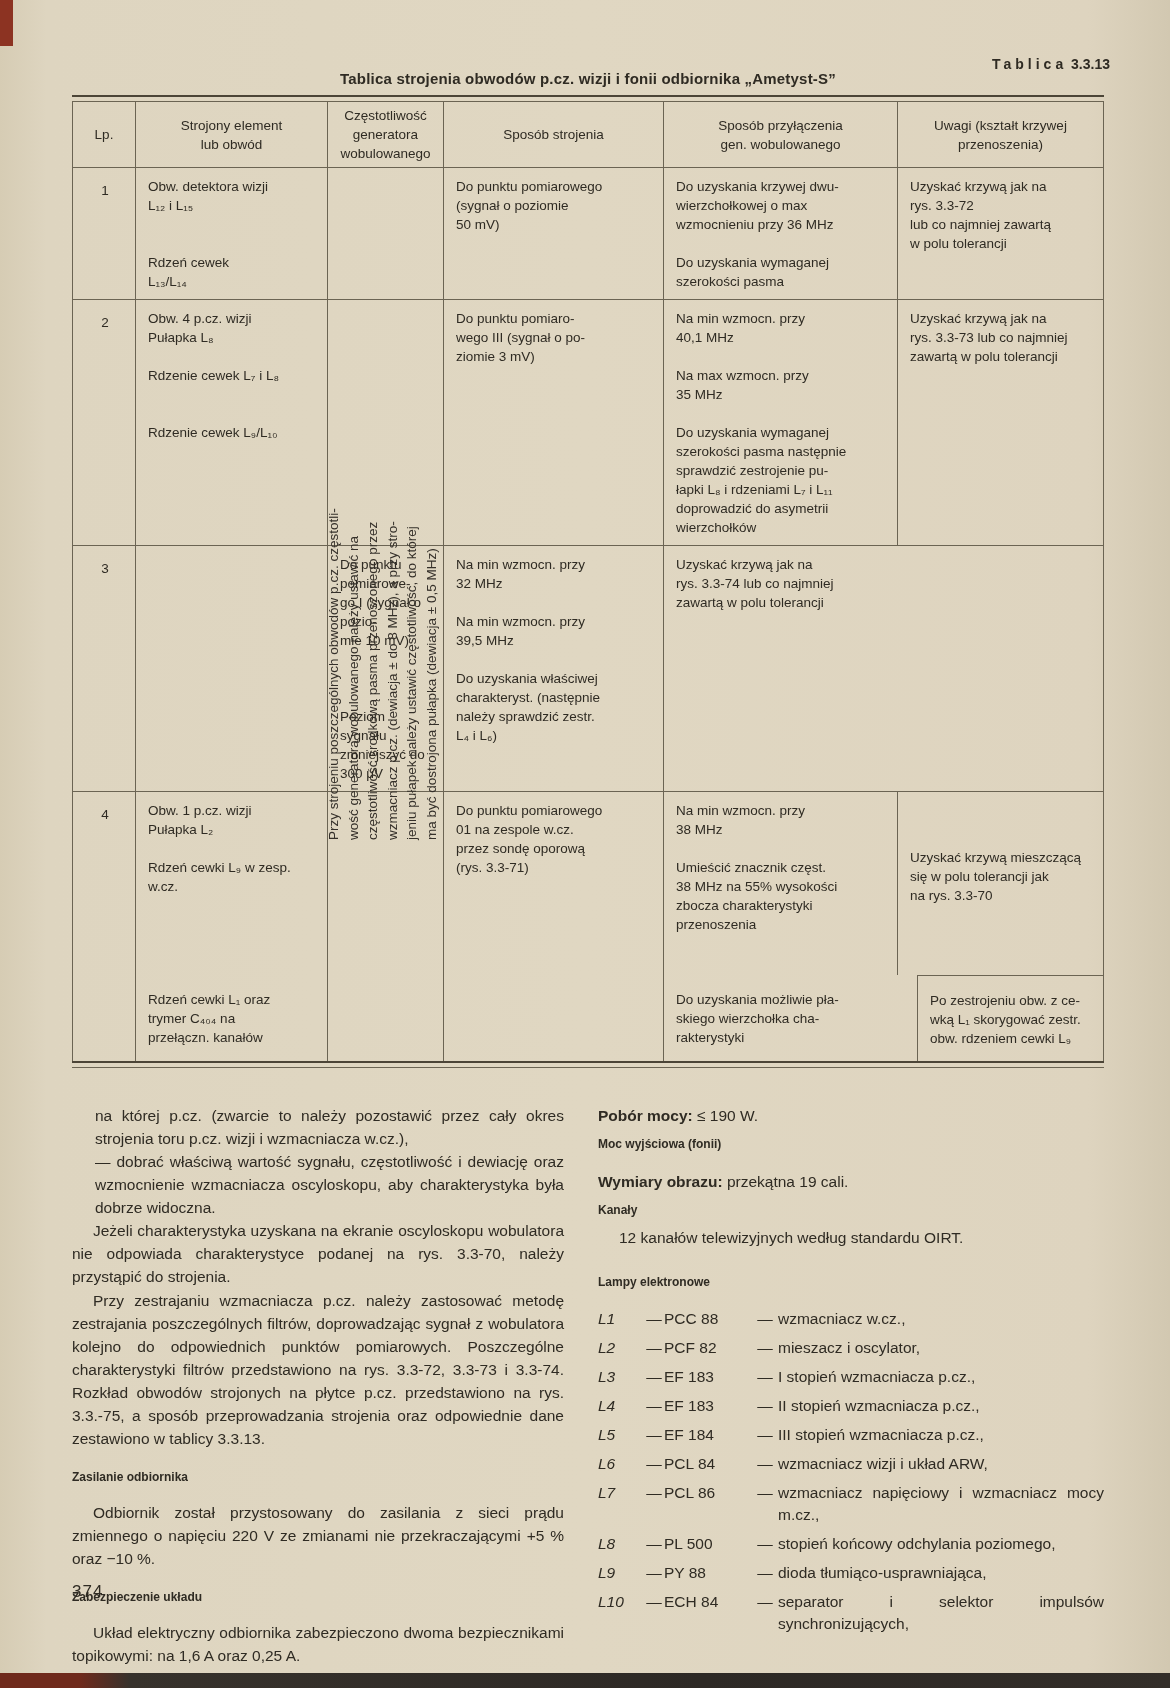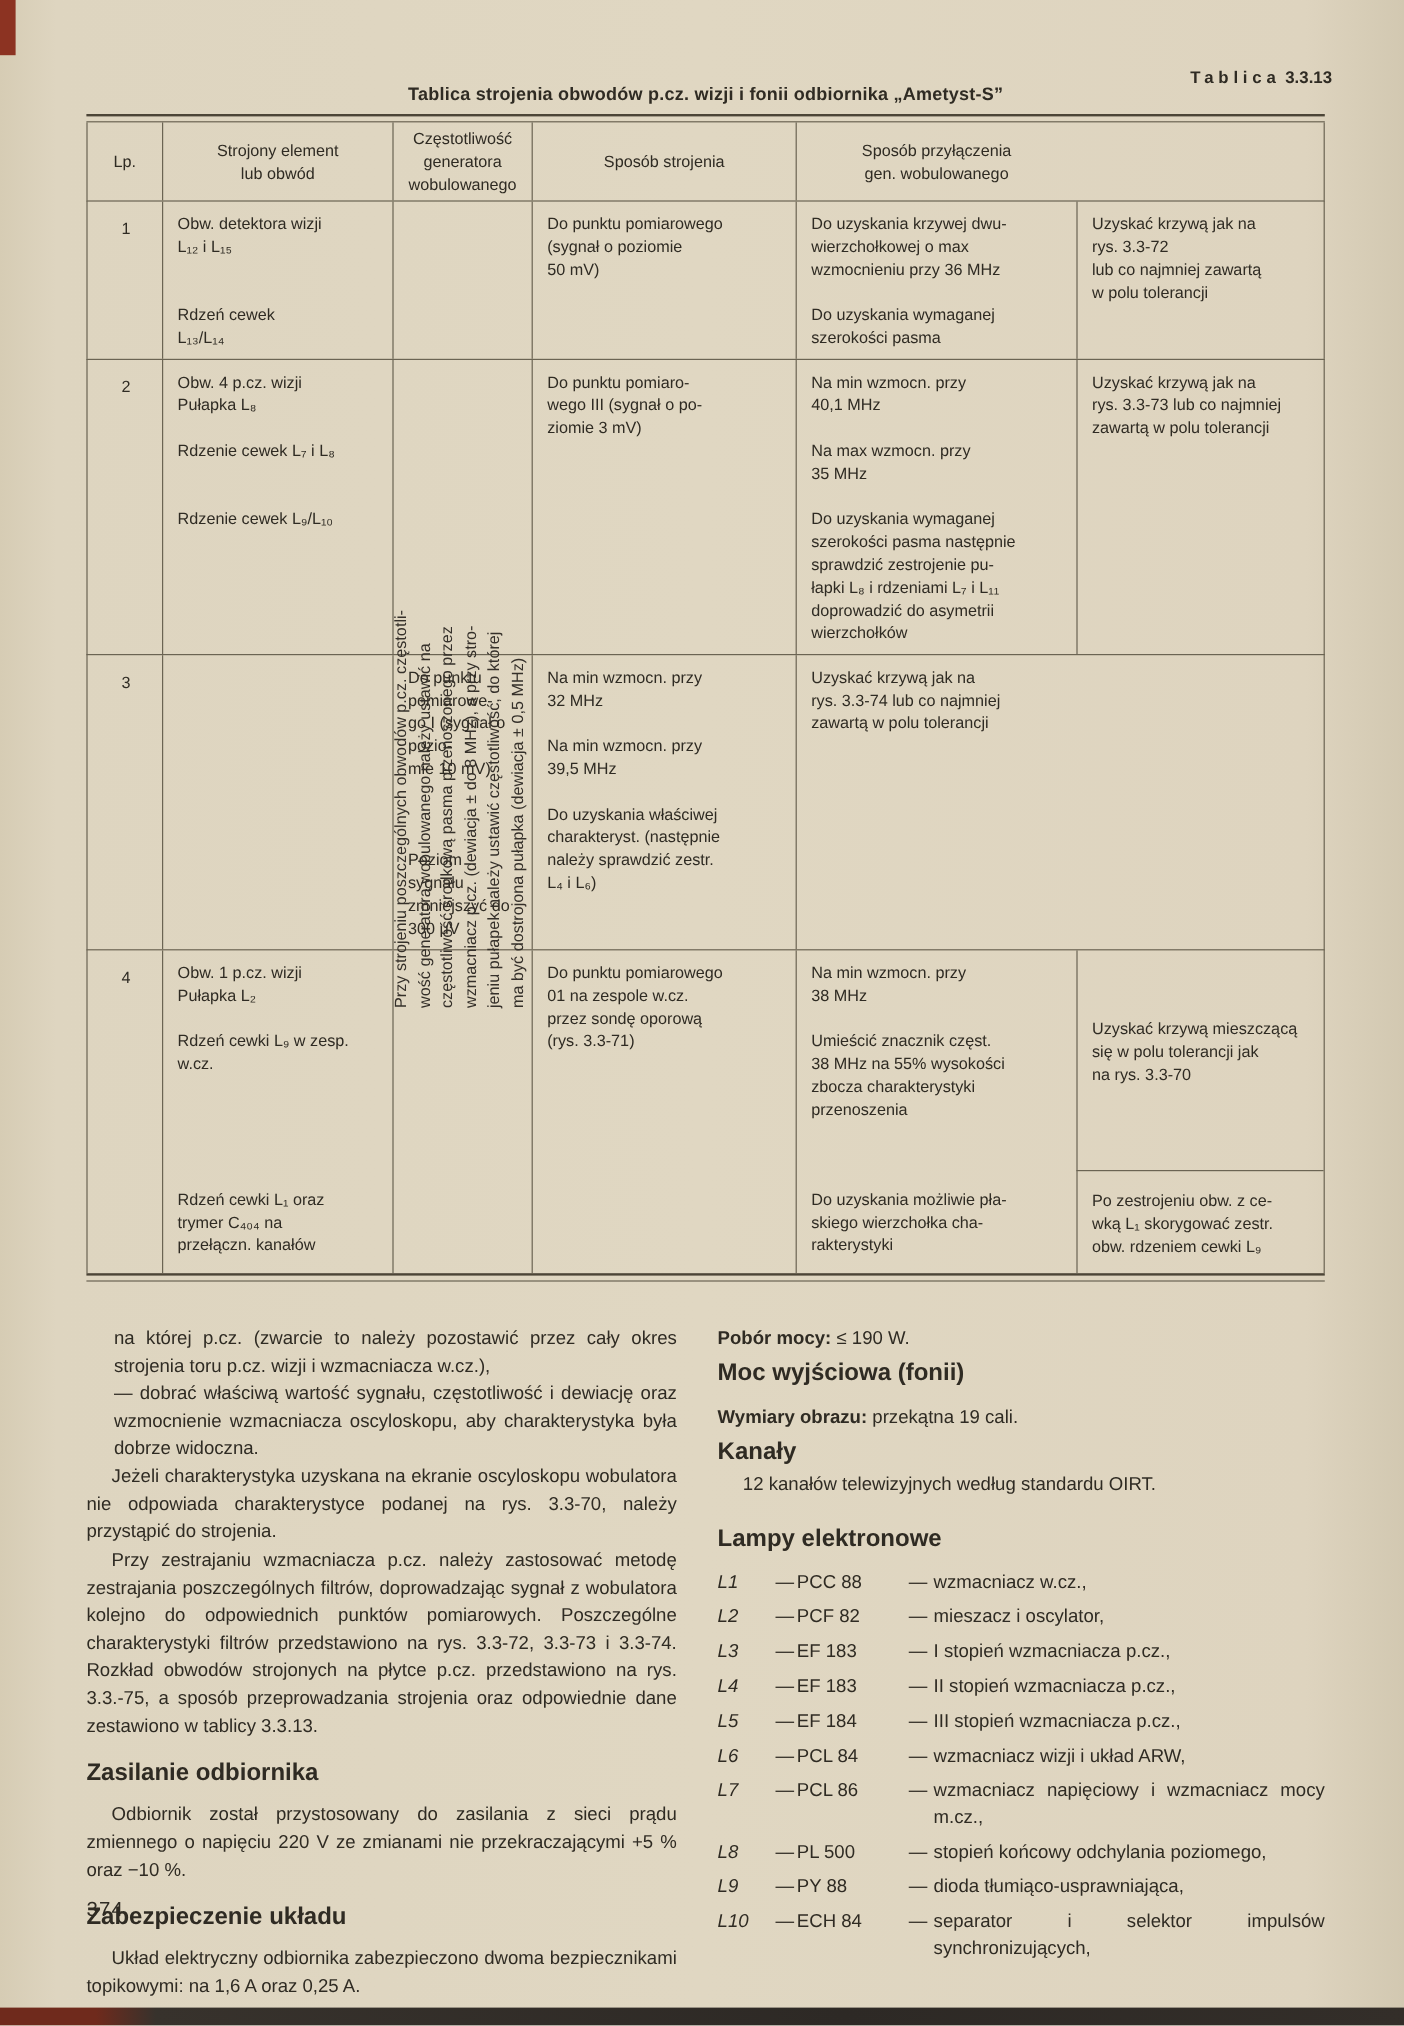--- a/index.html
+++ b/index.html
@@ -33,38 +33,38 @@
   .t-cell{border-left:1px solid #6b6453;padding:9px 10px 8px 12px;
     font-size:13.5px;line-height:19px;white-space:pre-line;}
   .t-cell:first-child{border-left:none;}
   .t-head{min-height:53px;}
   .t-head .t-cell{display:flex;align-items:center;justify-content:center;text-align:center;padding:4px 6px;}
   .lp-cell{text-align:center;padding-top:13px;}
   .r1{min-height:115px;} .r2{min-height:190px;} .r3{min-height:182px;}
   .r4a{min-height:183px;} .r4b{min-height:86px;}
   .pad-top-lg{padding-top:56px;}
   .pad-top-sm{padding-top:15px;}
-  .cont-line{border-top:1px solid #6b6453;}
+  .cont-line{border-top:1px solid #6b6453;margin-left:20px;}
   .rotated-note{
     position:absolute;top:738px;left:252px;width:552px;height:122px;
     transform:rotate(-90deg);transform-origin:0 0;
     font-size:13.5px;line-height:19.5px;white-space:pre-line;color:#35302a;
   }
 
   
   .body-cols{display:flex;gap:34px;margin-top:36px;}
   .col-left{width:492px;}
   .col-right{width:506px;}
   .body-text{font-size:15.5px;line-height:23px;text-align:justify;}
   .hang-block{padding-left:23px;}
   .dash-item{text-indent:-23px;}
   .para{margin:0 0 1px 0;text-indent:21px;}
   .para-flat{margin:0;text-indent:0;}
   .h-center{text-align:center;font-weight:bold;letter-spacing:2px;font-size:16px;margin:30px 0 22px 0;}
-  .h-bold{font-weight:bold;font-size:20px;margin:16px 0 12px 0;}
+  .h-bold{font-weight:bold;font-size:12px;margin:16px 0 12px 0;}
   .inline-label{font-weight:bold;}
   .spec-line{margin:0 0 6px 0;font-size:15.5px;line-height:23px;}
   .tube-list{margin-top:14px;}
   .tube-row{display:grid;grid-template-columns:46px 20px 88px 26px 1fr;
     font-size:15.5px;line-height:22px;margin-bottom:7px;}
   .tube-des{font-style:italic;}
   .tube-dash{text-align:center;}
   .page-number{position:absolute;left:72px;top:1582px;font-size:17px;letter-spacing:1px;}
 </style>
 </head>
@@ -88,20 +88,22 @@
       <div class="t-row t-head">
         <div class="t-cell">Lp.</div>
         <div class="t-cell">Strojony element
 lub obwód</div>
         <div class="t-cell">Częstotliwość
 generatora
 wobulowanego</div>
         <div class="t-cell">Sposób strojenia</div>
         <div class="t-cell">Sposób przyłączenia
 gen. wobulowanego</div>
+        <div class="t-cell">Uwagi (kształt krzywej
+przenoszenia)</div>
       </div>
 
       <div class="t-row r1 sep">
         <div class="t-cell lp-cell">1</div>
         <div class="t-cell">Obw. detektora wizji
 L₁₂ i L₁₅
 
 
 Rdzeń cewek
 L₁₃/L₁₄</div>

